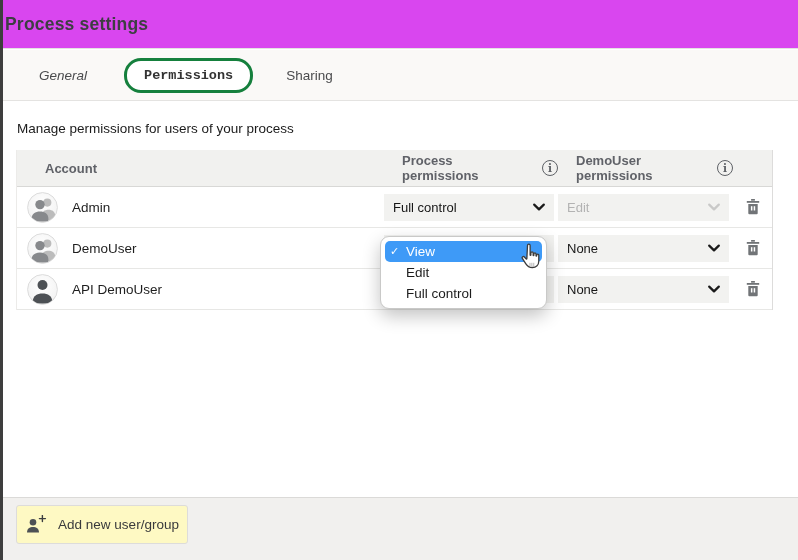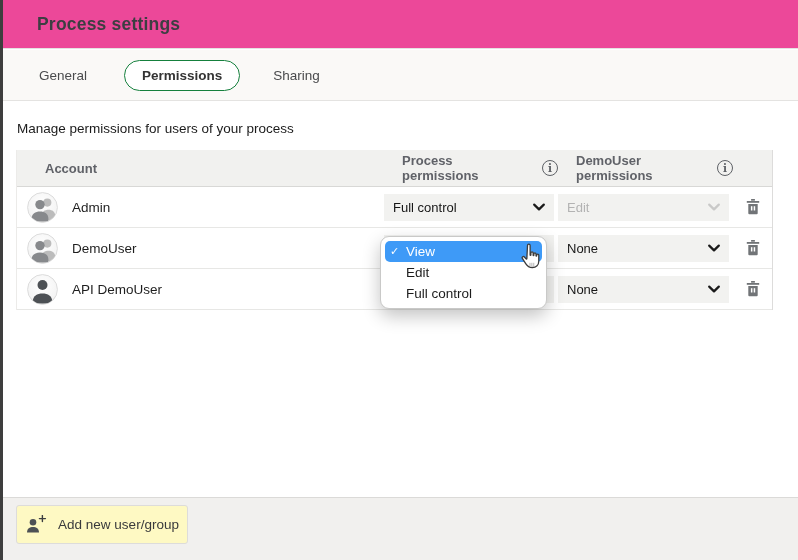--- a/index.html
+++ b/index.html
@@ -2,31 +2,31 @@
 <html><head>
 <meta charset="utf-8">
 <style>
   * { margin:0; padding:0; box-sizing:border-box; }
   html,body { width:798px; height:560px; }
   body { font-family:"Liberation Sans","DejaVu Sans",sans-serif; background:#fff; overflow:hidden; }
   .screen { position:relative; width:798px; height:560px; background:#fff; overflow:hidden; }
   .left-strip { position:absolute; left:0; top:0; width:3px; height:560px; background:#3e3e3e; }
 
   
-  .titlebar { position:absolute; left:3px; top:0; right:0; height:49px; background:#ec4899;
-              border-bottom:1px solid #e4e3e1; display:flex; align-items:center; padding-left:34px; }
+  .titlebar { position:absolute; left:3px; top:0; right:0; height:49px; background:#d946ef;
+              border-bottom:1px solid #e4e3e1; display:flex; align-items:center; padding-left:2px; }
   .title { font-size:17.5px; font-weight:bold; color:#3d3e42; letter-spacing:.2px; }
 
   
   .tabbar { position:absolute; left:3px; top:50px; right:0; height:51px; background:#faf9f7;
             border-bottom:1px solid #e4e3e1; display:flex; align-items:center; padding-left:36px; }
   .tab { font-size:13.5px; color:#4a4b4d; padding:8px 0; cursor:default; }
-  .tab.general { margin-right:37px; }
-  .tab.active { background:#fff; border:1px solid #15803d; border-radius:17px; padding:7px 17px;
-                font-weight:bold; color:#333; }
+  .tab.general { margin-right:37px;font-style:italic; }
+  .tab.active { background:#fff; border:3px solid #15803d; border-radius:17px; padding:7px 17px;
+                font-weight:bold; color:#333;font-family:Liberation Mono, monospace; }
   .tab.sharing { margin-left:33px; }
 
   
   .intro { position:absolute; left:17px; top:121px; font-size:13.5px; color:#1b1b1b; }
 
   .table { position:absolute; left:16px; top:150px; width:757px;
            border-left:1px solid #ecebe9; border-right:1px solid #dddcdb; }
   .thead { height:37px; background:#f1f1ef; border-bottom:1px solid #d8d8d6;
            display:flex; align-items:center; font-size:13px; font-weight:bold; color:#606268; }
   .th-account { width:367px; padding-left:28px; }

